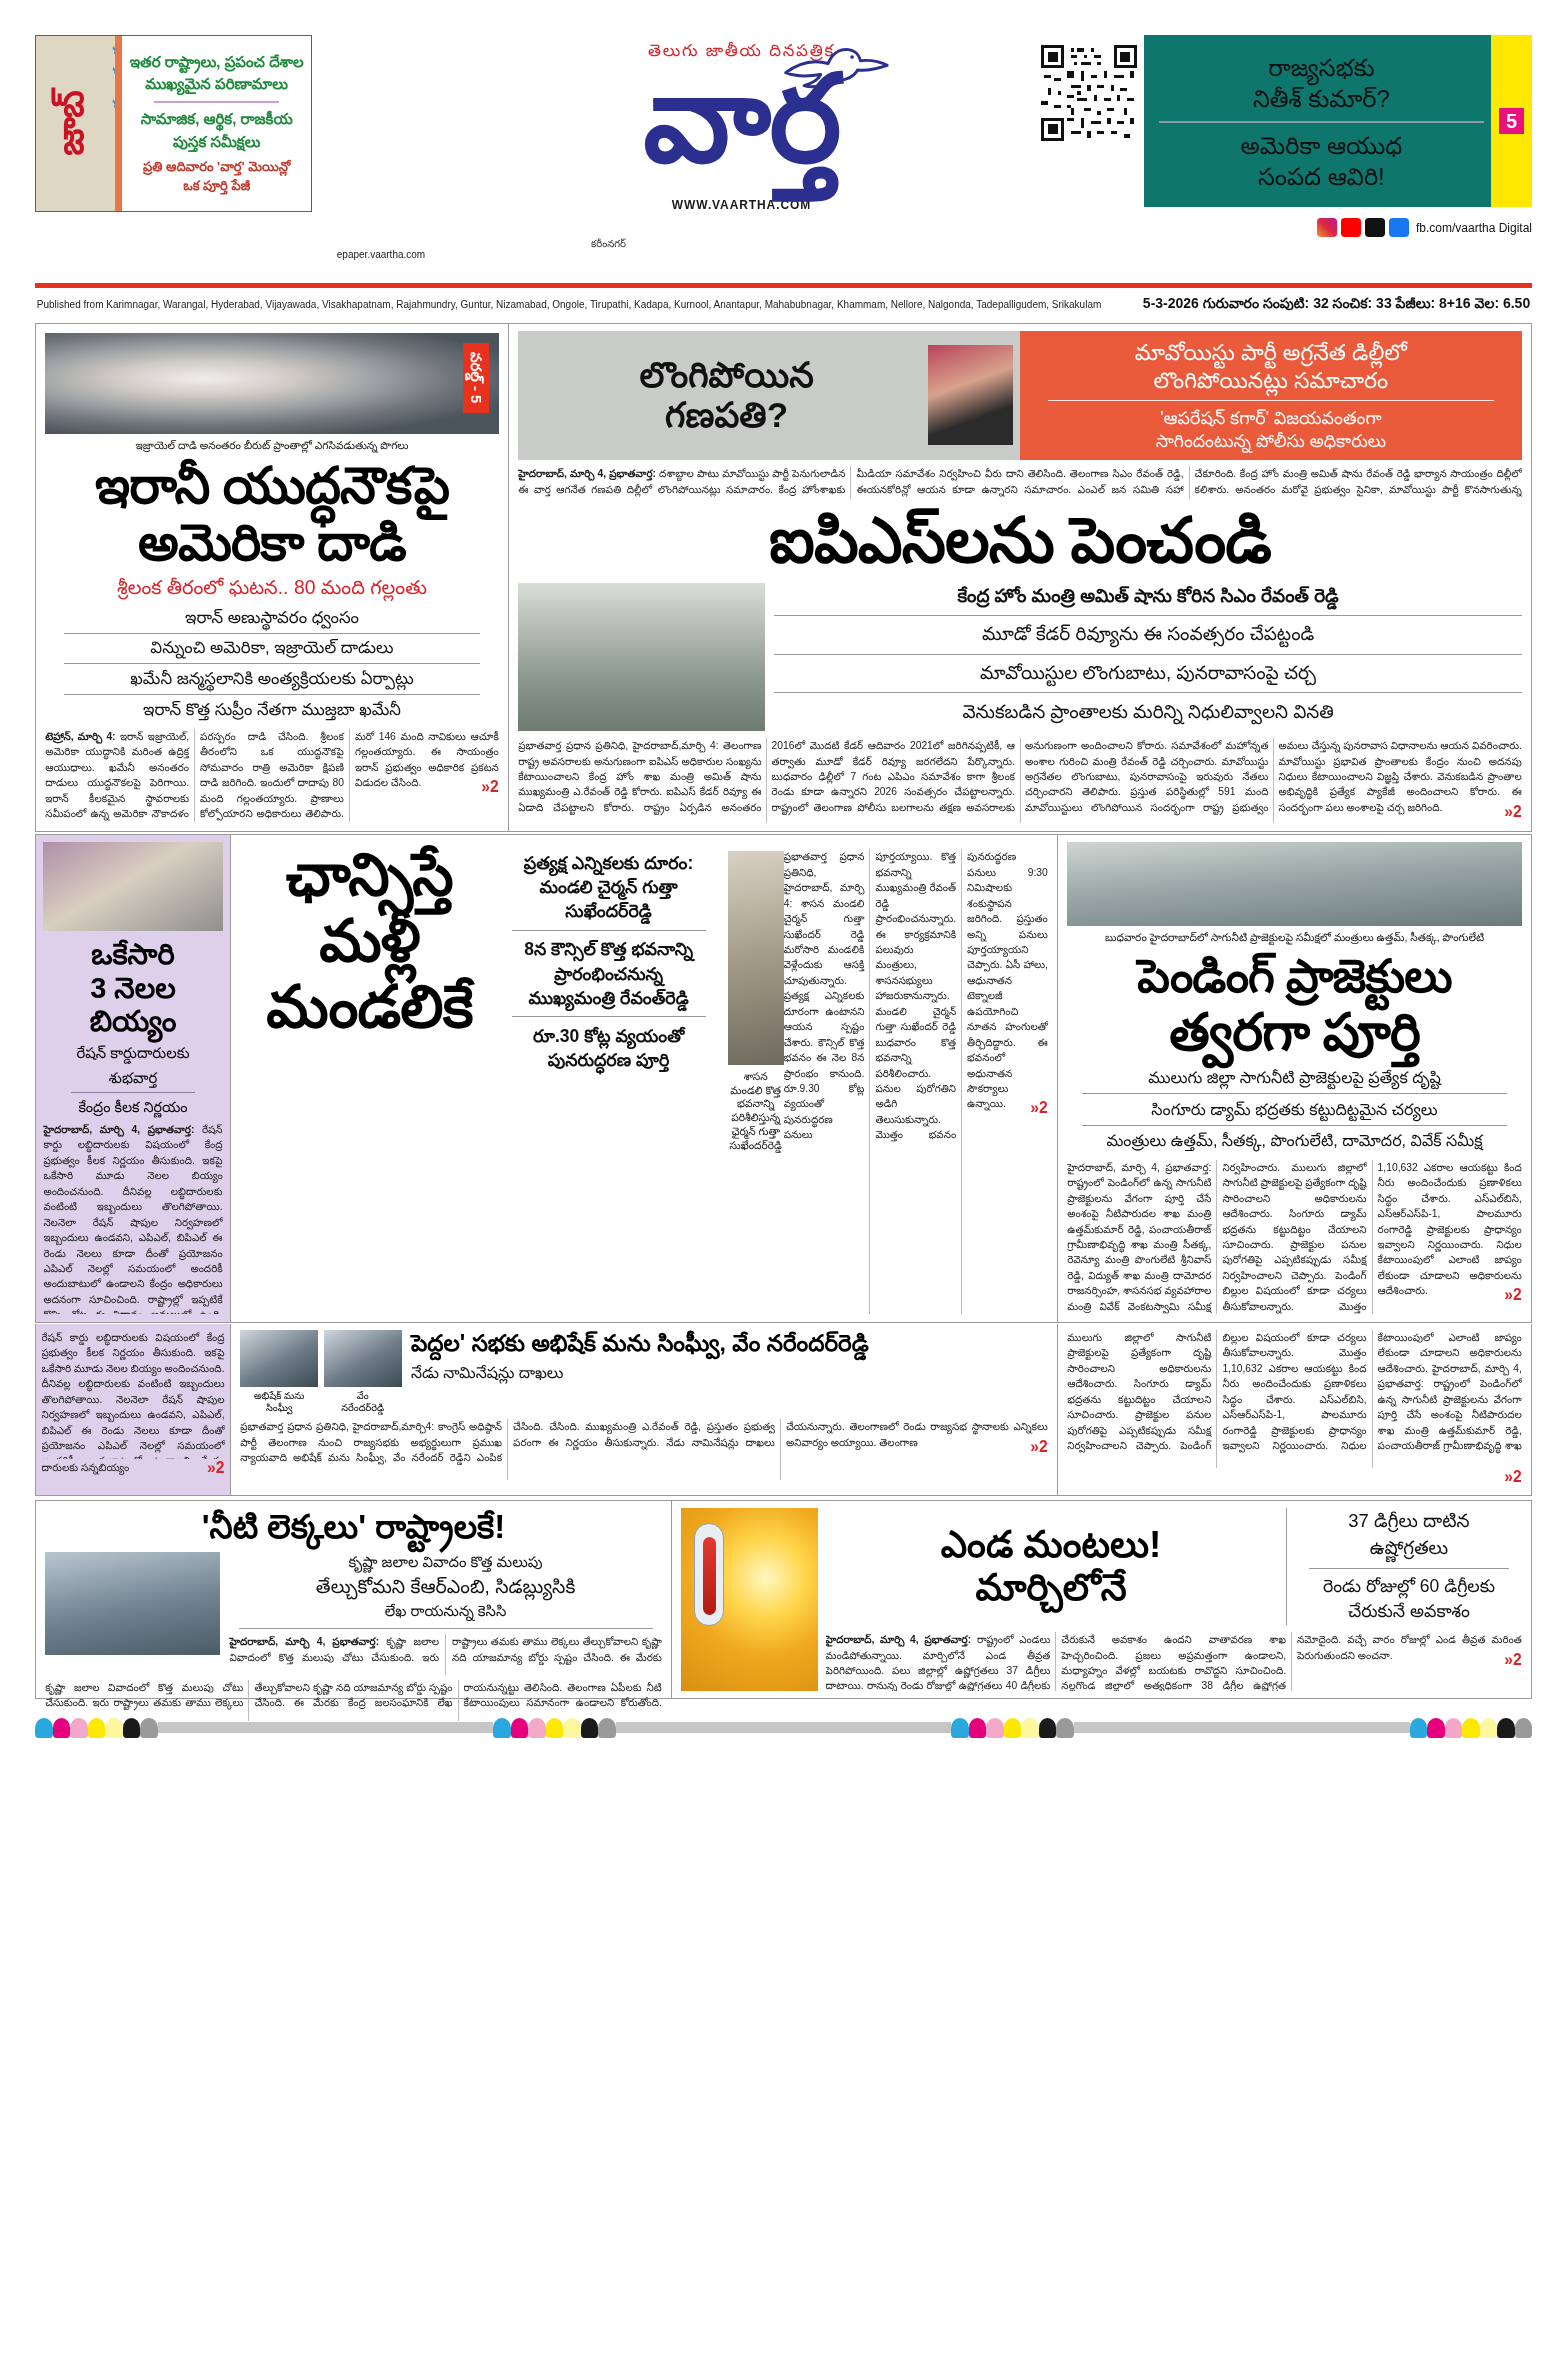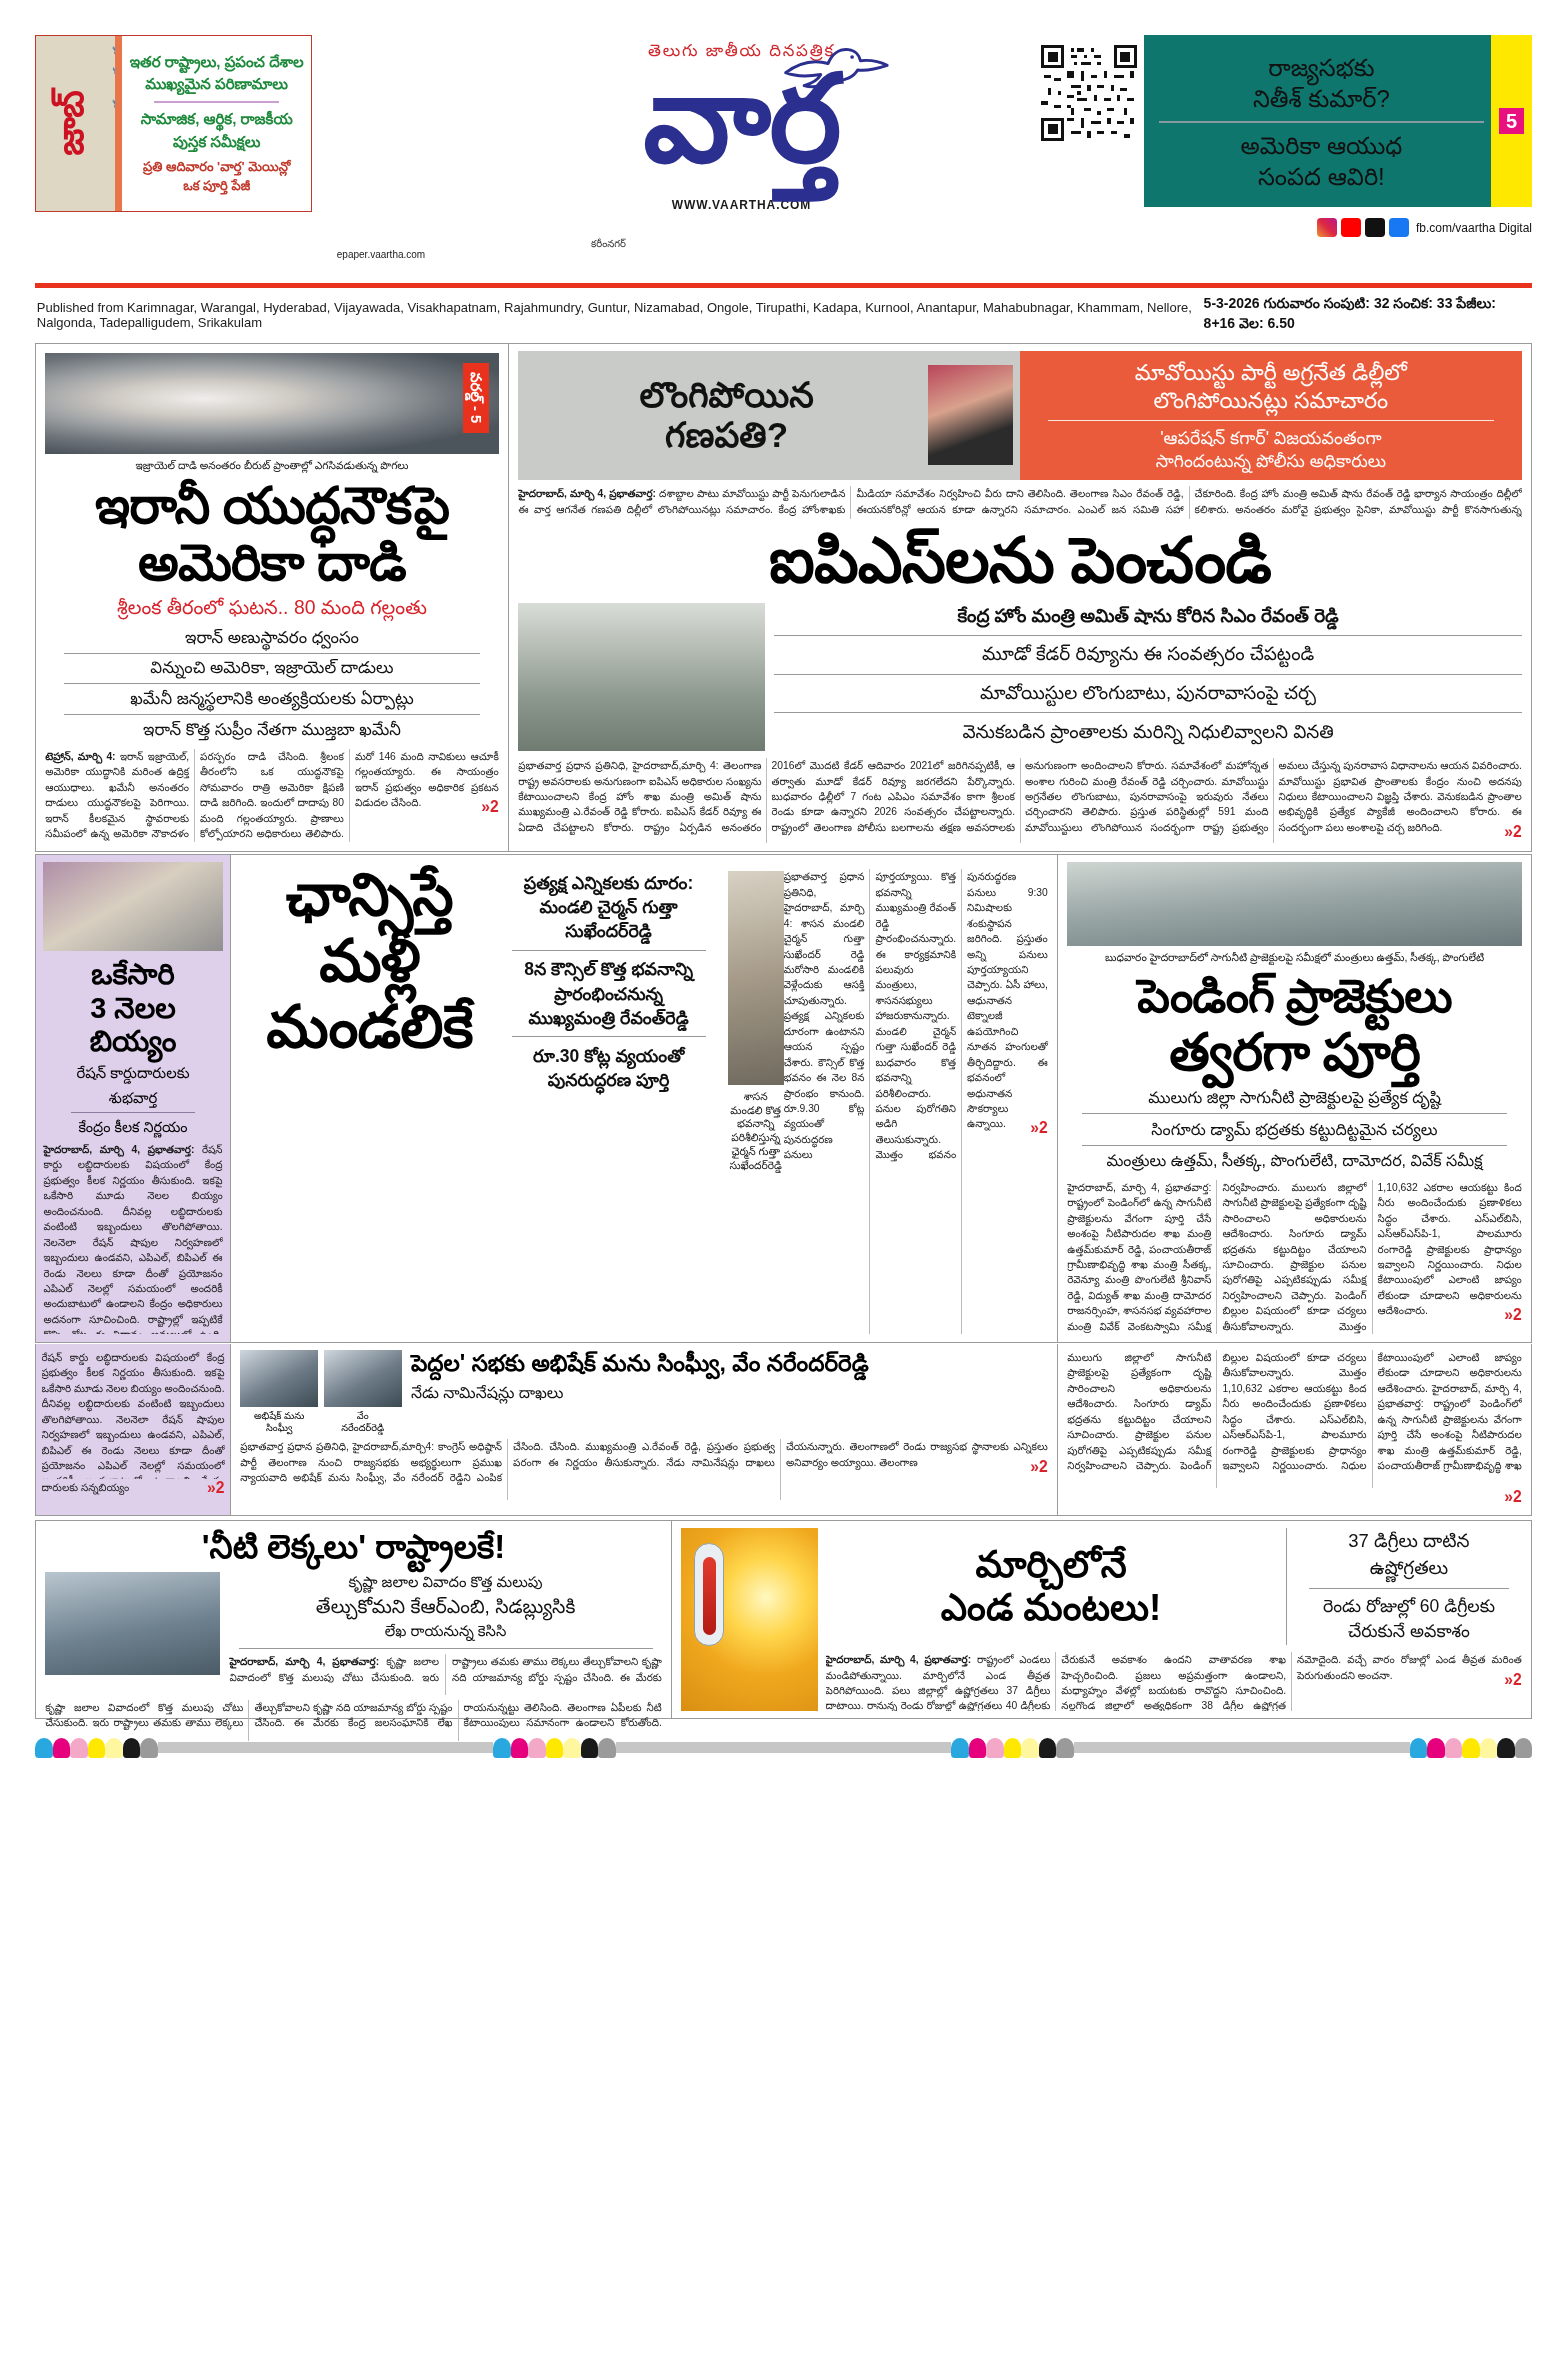--- a/index.html
+++ b/index.html
@@ -59,21 +59,21 @@
   .mh-pagenum { background:#e8117f; color:#fff; font-weight:bold; font-size:20px;
       padding: 1.8px 6.5px; }
   .mh-social { display:flex; align-items:center; justify-content:flex-end; gap:4.6px; margin-top:11px; }
   .soc { width:19.4px; height:19.4px; border-radius:3.7px; display:inline-block; }
   .soc-text { font-size:12px; color:#111; margin-left:2.8px; }
 
   
   .rule-red { height: 5.5px; background:#e8321e; margin-top: 5.5px; }
   .rule-thin { height:0.9px; background:#999; }
   .publine { display:flex; align-items:center; justify-content:space-between; padding: 6.5px 1.8px 6.5px 1.8px; }
-  .pub-left { font-size: 13px; color:#222; }
+  .pub-left { font-size: 10px; color:#222; }
   .pub-right { font-size: 14px; font-weight:bold; color:#111; }
 
   
   .band { display:flex; gap: 0; }
 
   
   .b1 { margin-top: 1.8px; height: 509px; }
   .b1-left { width: 474px; border:0.9px solid #9a9a9a; padding: 9.2px; position:relative; display:flex; flex-direction:column;}
   .b1-right { flex:1; border:0.9px solid #9a9a9a; border-left:none; padding: 7.4px 9.2px; display:flex; flex-direction:column; }
 
@@ -514,22 +514,22 @@
 
     <div class="b4-right">
       <div class="sunimg">
         <div class="thermo">
           <div class="thermo-fill"></div>
         </div>
       </div>
       <div style="flex:1;display:flex;flex-direction:column">
         <div style="display:flex;gap:9.2px">
           <div style="flex:1;display:flex;flex-direction:column;justify-content:center">
+            <div class="hl-l" style="font-size:37px">ఎండ మంటలు!</div>
             <div class="hl-l" style="font-size:37px">మార్చిలోనే</div>
-            <div class="hl-l" style="font-size:37px">ఎండ మంటలు!</div>
           </div>
           <div style="width:236px;border-left:0.9px solid #999;padding-left:9.2px">
             <div class="sub-line" style="font-size:18.5px">37 డిగ్రీలు దాటిన</div>
             <div class="sub-line" style="font-size:18.5px">ఉష్ణోగ్రతలు</div>
             <div class="rule-thin" style="margin:5.5px 13px"></div>
             <div class="sub-line" style="font-size:17.5px">రెండు రోజుల్లో 60 డిగ్రీలకు</div>
             <div class="sub-line" style="font-size:17.5px">చేరుకునే అవకాశం</div>
           </div>
         </div>
         <div class="cols3 body-txt" style="margin-top:7.4px;flex:1;overflow:hidden">

